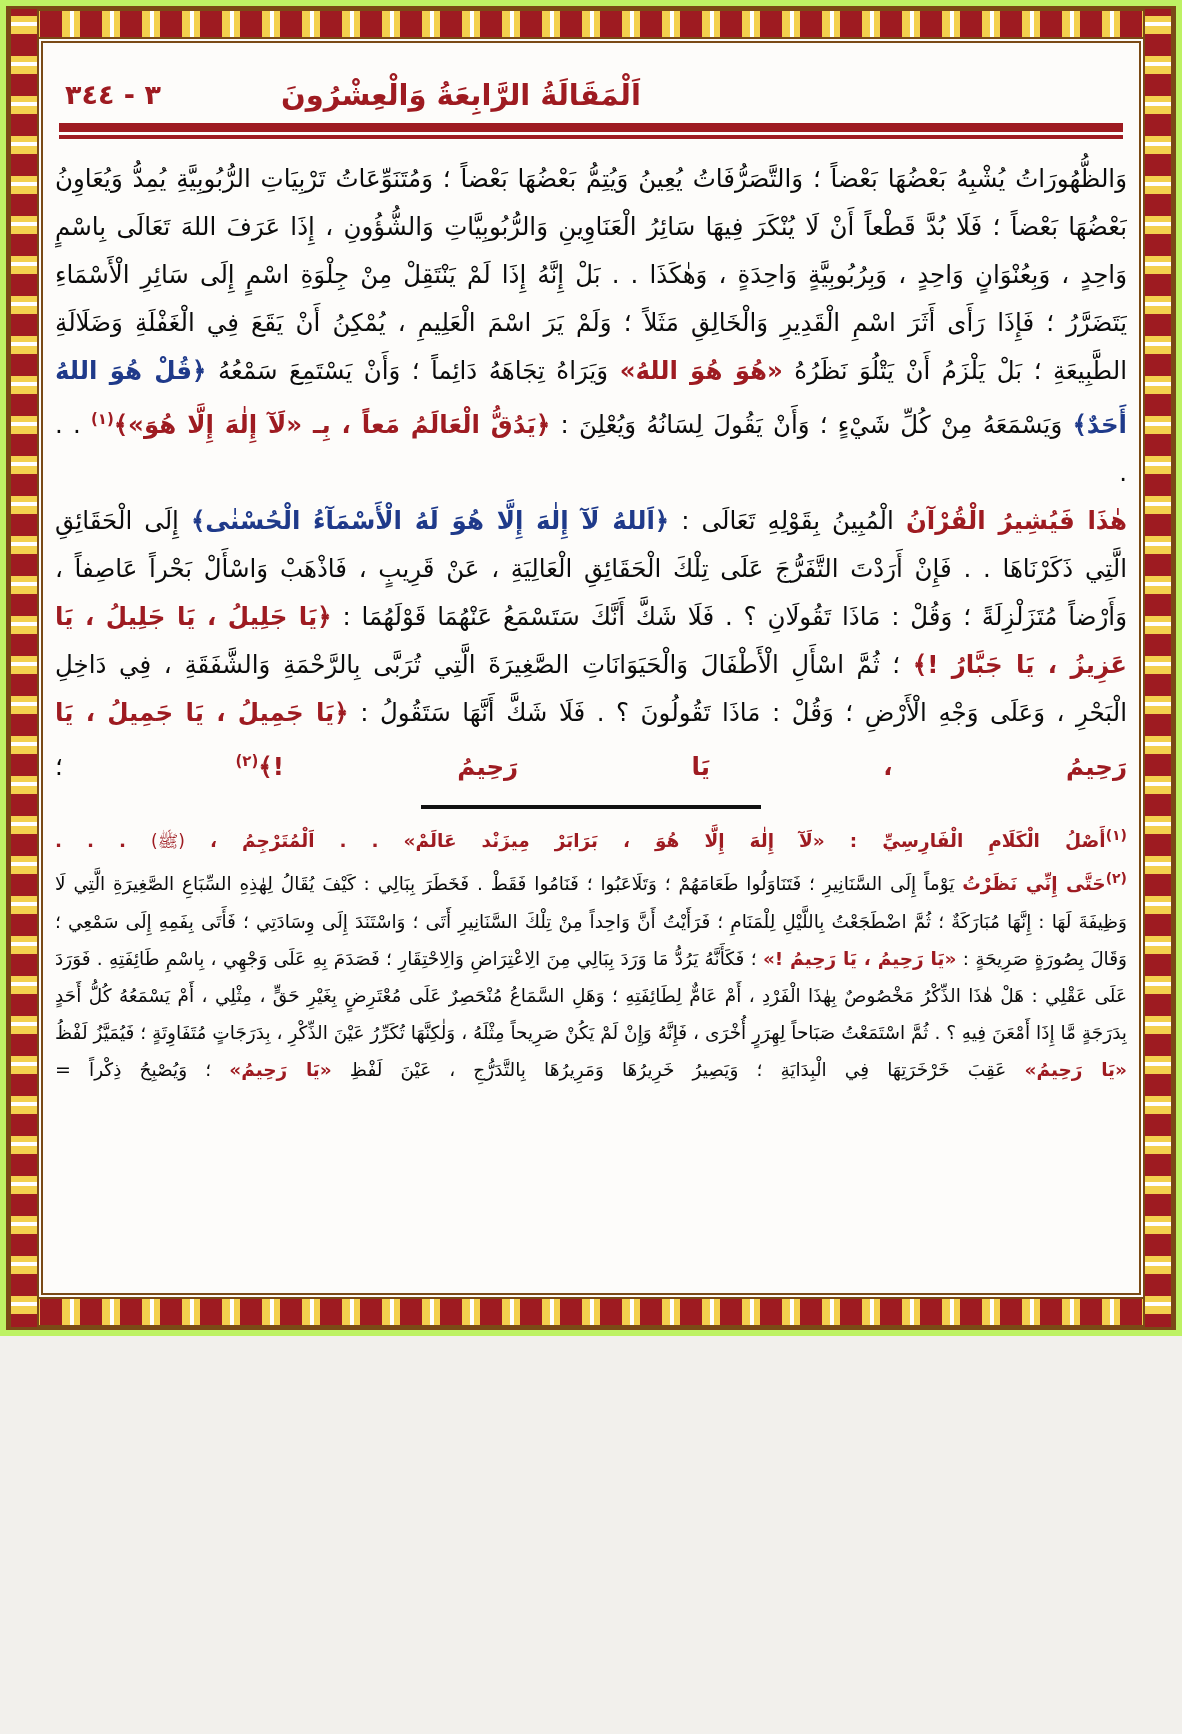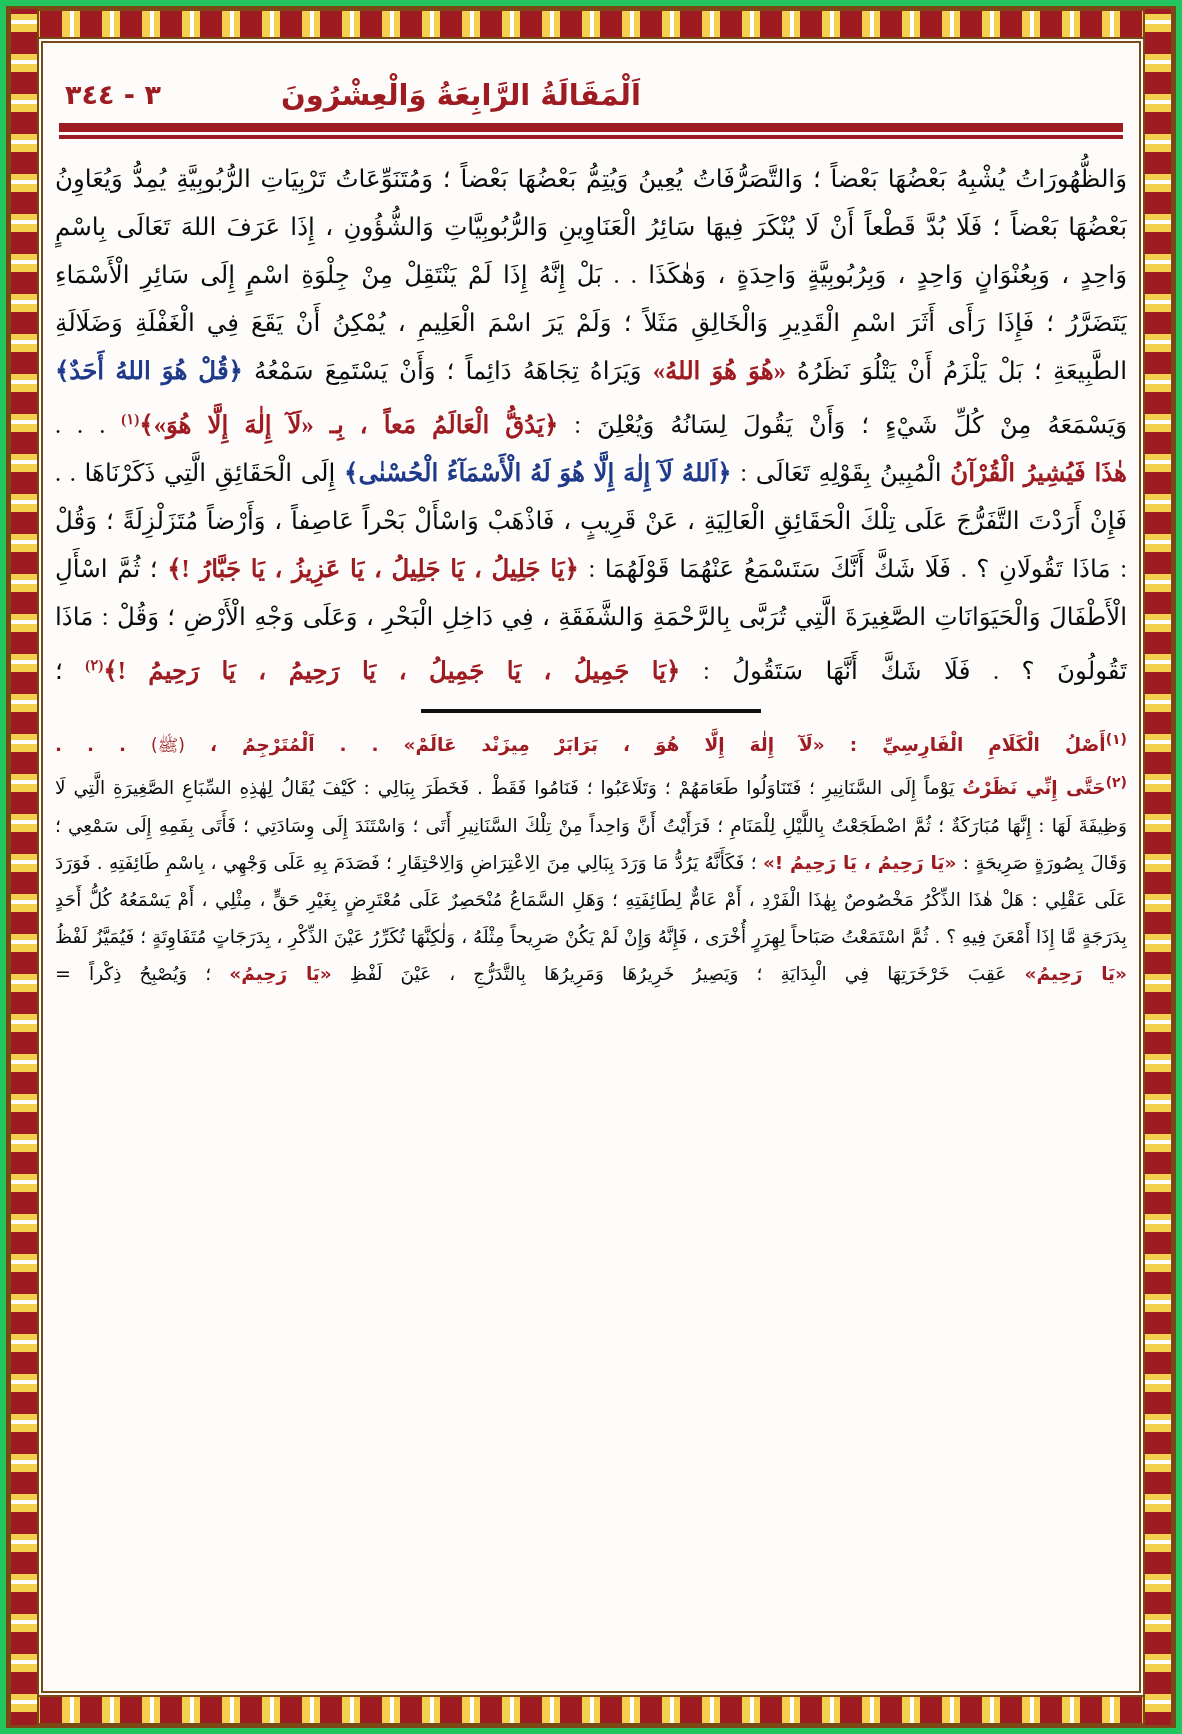--- a/index.html
+++ b/index.html
@@ -6,22 +6,22 @@
   html,body{margin:0;padding:0;}
   body{
     width:1182px;height:1734px;
     background:#f2f0ec;
     font-family:"DejaVu Sans","Liberation Sans",sans-serif;
     overflow:hidden;
   }
 
   
   .page{
-    position:relative;width:1182px;height:1734px;
-    background:#22c55e;
+    position:relative;width:1182px;height:1336px;
+    background:#bef264;
     box-sizing:border-box;
   }
   .border-outer{
     position:absolute;inset:6px;
     border:3px solid #7a4a16;
     background:#fdfcfa;
     box-sizing:border-box;
   }
   
   .braid-top,.braid-bottom{
@@ -114,21 +114,20 @@
   .body-text{
     margin-top:16px;
     direction:rtl;
     text-align:justify;
     text-align-last:justify;
     font-size:24.5px;
     line-height:48px;
     color:#0b0b0b;
     letter-spacing:0px;
     word-spacing:2px;
-    font-family:Liberation Serif, serif;
   }
   .body-text p{margin:0 0 0 0;}
   .para-indent{ text-indent:0; }
 
   .r{color:#9e1b21;font-weight:bold;}
   .b{color:#1f3a8a;font-weight:bold;}
   .fn-ref{
     color:#9e1b21;font-size:15px;
     vertical-align:super;font-weight:bold;
   }

